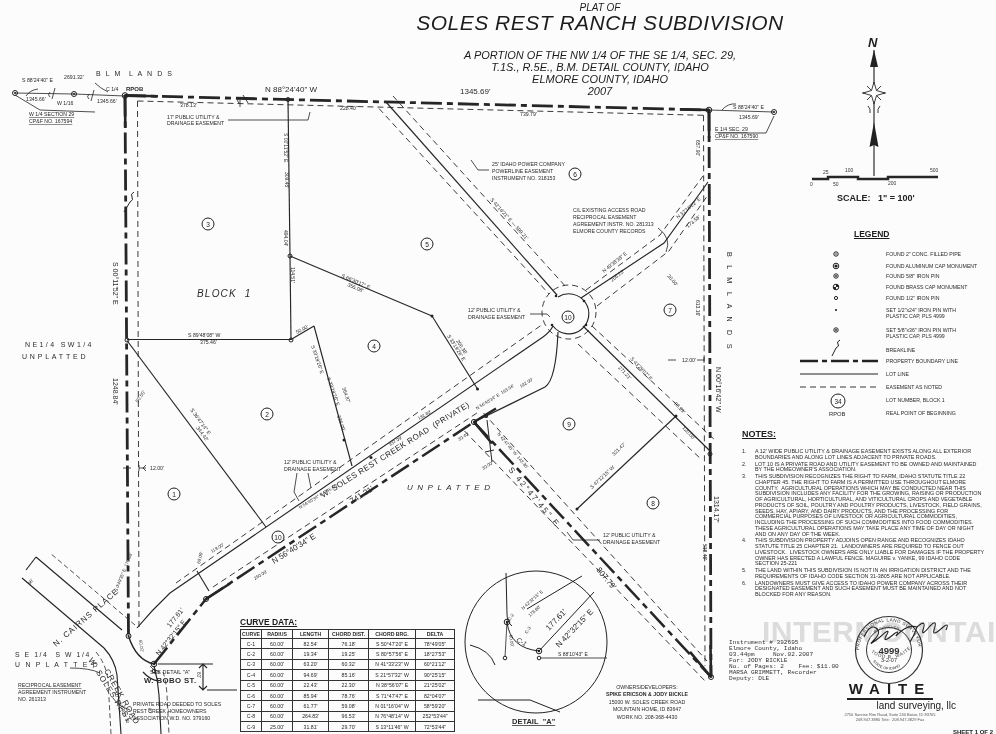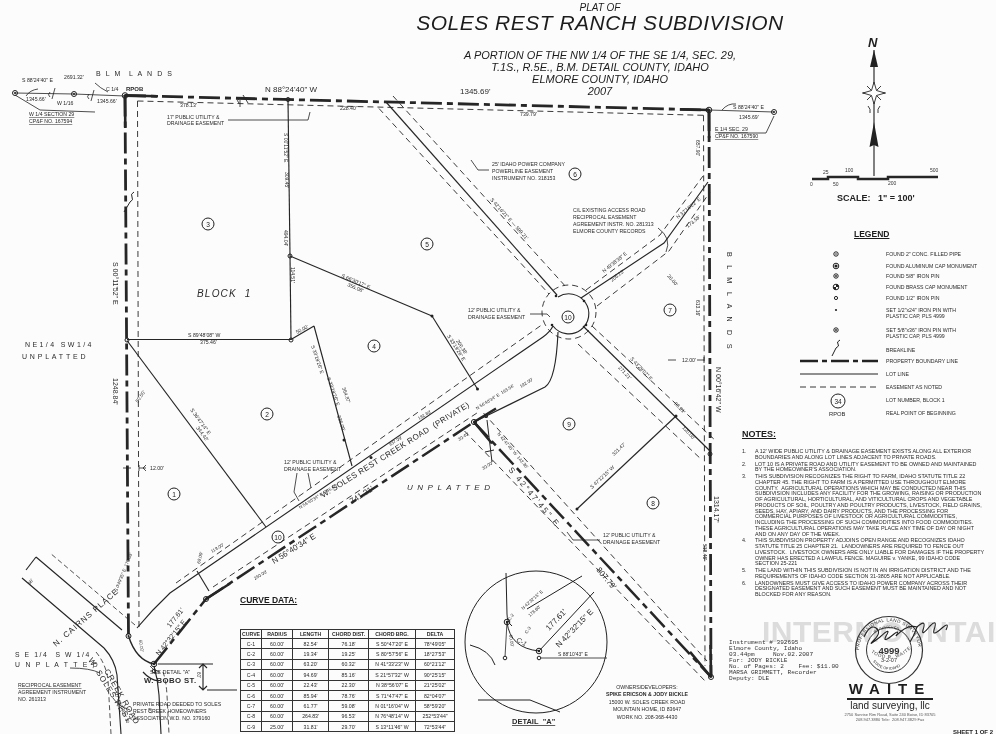--- a/index.html
+++ b/index.html
@@ -583,21 +583,21 @@
   <div style="display:flex;margin-bottom:1px;">
         <div style="width:13px;flex:none;">5.</div>
         <div>THE LAND WITHIN THIS SUBDIVISION IS NOT IN AN IRRIGATION DISTRICT AND THE REQUIREMENTS OF IDAHO CODE SECTION 31-3805 ARE NOT APPLICABLE.</div>
       </div>
   <div style="display:flex;">
         <div style="width:13px;flex:none;">6.</div>
         <div>LANDOWNERS MUST GIVE ACCESS TO IDAHO POWER COMPANY ACROSS THEIR DESIGNATED EASEMENT AND SUCH EASEMENT MUST BE MAINTAINED AND NOT BLOCKED FOR ANY REASON.</div>
       </div>
 </div>
 
-<div class="abs" style="left:240px;top:595px;font-size:8.5px;font-weight:bold;text-decoration:underline;">CURVE DATA:</div>
+<div class="abs" style="left:240px;top:617px;font-size:8.5px;font-weight:bold;text-decoration:underline;">CURVE DATA:</div>
 
 <table class="abs" style="left:240px;top:629px;border-collapse:collapse;font-size:5.2px;color:#2a2a2a;" cellspacing="0">
   <tbody>
         <tr style="font-weight:bold;">
     <td style="border:1px solid #333;width:17px;text-align:center;padding:1px 1px;">CURVE</td>
     <td style="border:1px solid #333;width:28px;text-align:center;">RADIUS</td>
     <td style="border:1px solid #333;width:33px;text-align:center;">LENGTH</td>
     <td style="border:1px solid #333;width:37px;text-align:center;">CHORD DIST.</td>
     <td style="border:1px solid #333;width:44px;text-align:center;">CHORD BRG.</td>
     <td style="border:1px solid #333;width:36px;text-align:center;">DELTA</td>
@@ -690,20 +690,20 @@
 <div class="abs" style="left:599px;top:684px;width:96px;text-align:center;font-size:5.2px;line-height:7.4px;color:#2a2a2a;">
 OWNERS/DEVELOPERS:<br>
 <b>SPIKE ERICSON &amp; JODY BICKLE</b><br>
 15000 W. SOLES CREEK ROAD<br>
 MOUNTAIN HOME, ID 83647<br>
 WORK NO. 208-368-4430
 </div>
 
 <div class="abs" style="left:824px;top:680px;width:132px;text-align:center;">
   <div><span style="display:inline-block;font-size:15px;font-weight:bold;letter-spacing:7px;border-bottom:2.5px solid #222;padding:0 2px 1px 2px;">WAITE</span></div>
-  <div style="font-size:10px;margin-top:0px;">land surveying, llc</div>
+  <div style="font-size:10px;margin-top:0px;text-align:right;">land surveying, llc</div>
   <div style="font-size:4px;color:#555;margin-top:1px;margin-left:-14px;width:160px;">2750 Sunrise Rim Road, Suite 240 Boise, ID 83705</div>
   <div style="font-size:4px;color:#555;margin-left:-14px;width:160px;">208.947.3880 Tele:&nbsp; 208.947.3829 Fax</div>
 </div>
 
 <div class="abs" style="left:953px;top:729px;font-size:6px;font-weight:bold;">SHEET 1 OF 2</div>
 
 </div>
 
 </body></html>

